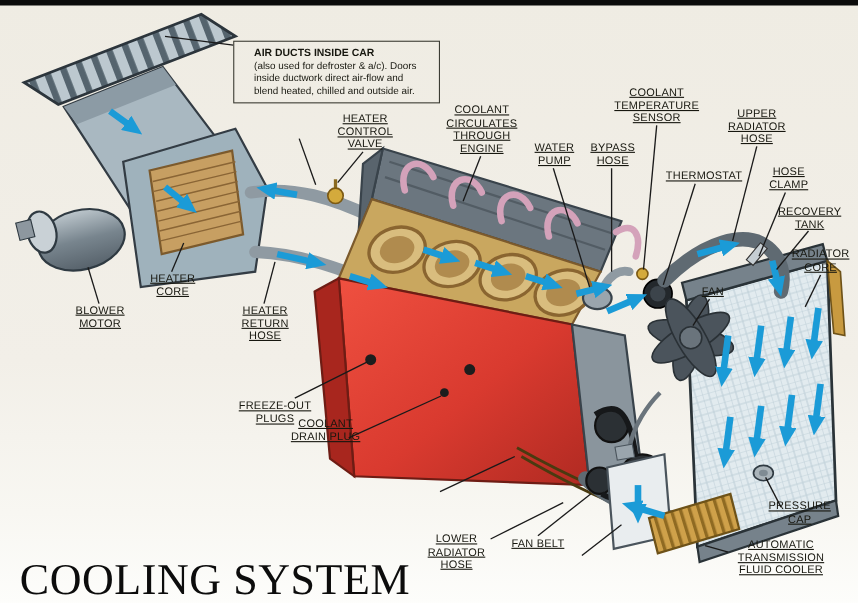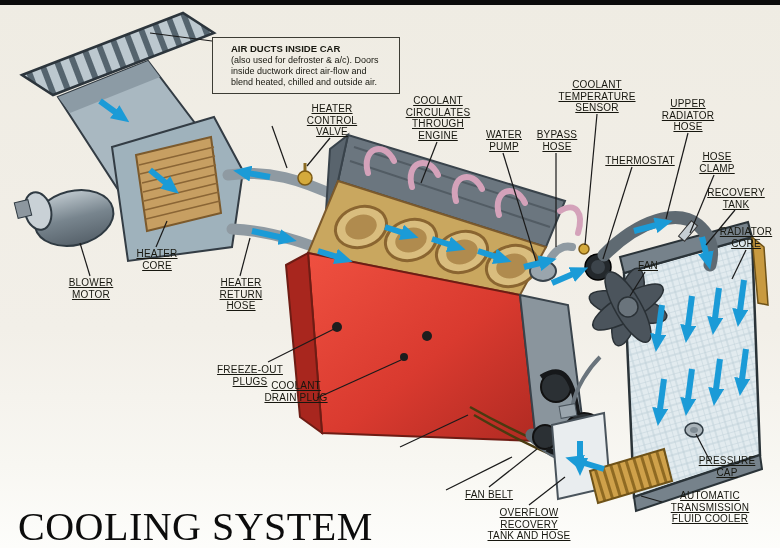--- a/index.html
+++ b/index.html
@@ -255,20 +255,20 @@
 <div class="label" style="left:657px;top:93px;width:62px">UPPER RADIATOR HOSE</div>
 <div class="label" style="left:692px;top:146px;width:50px">HOSE CLAMP</div>
 <div class="label" style="left:704px;top:182px;width:64px">RECOVERY TANK</div>
 <div class="label" style="left:714px;top:221px;width:64px">RADIATOR CORE</div>
 <div class="label" style="left:632px;top:255px;width:32px">FAN</div>
 <div class="label" style="left:62px;top:272px;width:58px">BLOWER MOTOR</div>
 <div class="label" style="left:131px;top:243px;width:52px">HEATER CORE</div>
 <div class="label" style="left:212px;top:272px;width:58px">HEATER RETURN HOSE</div>
 <div class="label" style="left:211px;top:359px;width:78px">FREEZE-OUT PLUGS</div>
 <div class="label" style="left:263px;top:375px;width:66px">COOLANT DRAIN PLUG</div>
+<div class="label" style="left:374px;top:480px;width:82px">LOWER RADIATOR HOSE</div>
 <div class="label" style="left:458px;top:484px;width:62px">FAN BELT</div>
-<div class="label" style="left:486px;top:502px;width:86px">OVERFLOW RECOVERY TANK AND HOSE</div>
 <div class="label" style="left:696px;top:450px;width:62px">PRESSURE CAP</div>
 <div class="label" style="left:661px;top:485px;width:98px">AUTOMATIC TRANSMISSION FLUID COOLER</div>
 
 <h1 class="title">COOLING SYSTEM</h1>
 
 </div>
 
 </body></html>

